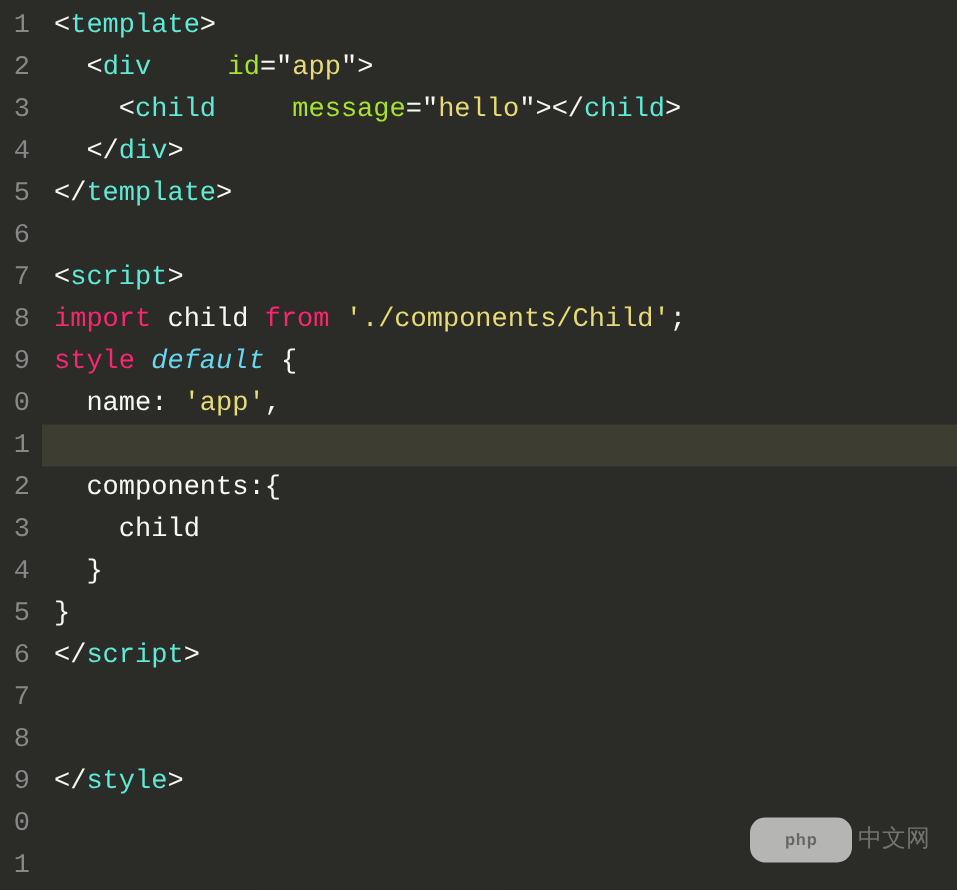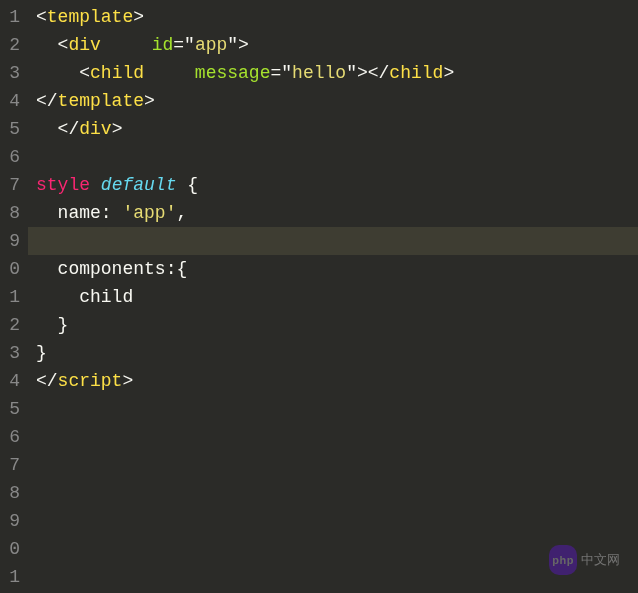--- a/index.html
+++ b/index.html
@@ -44,49 +44,49 @@
     }
     .line {
       height: 28px;
       white-space: pre;
     }
     .line.current {
       background: #3e3d32;
       margin-left: -8px;
       padding-left: 8px;
     }
-    .tag { color: #fde047; }
+    .tag { color: #5eead4; }
     .attr { color: #a6e22e; margin-left: 40px; }
     .string { color: #e6db74; text-align: right; }
     .punct { color: #f8f8f2; }
     .keyword { color: #f92672; }
     .keyword2 { color: #66d9ef; font-style: italic; }
     .plain { color: #f8f8f2; }
     .bracket { color: #f8f8f2; }
     .watermark {
       position: absolute;
       bottom: 18px;
       right: 18px;
       display: flex;
       align-items: center;
       opacity: 0.65;
     }
     .watermark-badge {
-      background: #4c1d95;
+      background: #ffffff;
       color: #888;
       border-radius: 10px;
-      padding: 1px 3px;
+      padding: 1px 23px;
       font-size: 11px;
       font-weight: bold;
       font-family: Arial, sans-serif;
       letter-spacing: 0.5px;
     }
     .watermark-text {
       color: #9a9a9a;
-      font-size: 13px;
+      font-size: 16px;
       font-family: Liberation Sans, sans-serif;
       margin-left: 4px;
     }
   </style>
 </head>
 <body>
 
 <div class="editor">
   <div class="gutter">
     <div class="lineno">1</div>
@@ -108,33 +108,36 @@
     <div class="lineno">7</div>
     <div class="lineno">8</div>
     <div class="lineno">9</div>
     <div class="lineno">0</div>
     <div class="lineno">1</div>
   </div>
   <div class="code">
     <div class="line"><span class="punct">&lt;</span><span class="tag">template</span><span class="punct">&gt;</span></div>
     <div class="line"><span>  </span><span class="punct">&lt;</span><span class="tag">div</span><span> </span><span class="attr">id</span><span class="punct">=</span><span class="punct">"</span><span class="string">app</span><span class="punct">"</span><span class="punct">&gt;</span></div>
     <div class="line"><span>    </span><span class="punct">&lt;</span><span class="tag">child</span><span> </span><span class="attr">message</span><span class="punct">=</span><span class="punct">"</span><span class="string">hello</span><span class="punct">"</span><span class="punct">&gt;</span><span class="punct">&lt;/</span><span class="tag">child</span><span class="punct">&gt;</span></div>
+    <div class="line"><span>  </span><span class="punct">&lt;/</span><span class="tag">div</span><span class="punct">&gt;</span></div>
     <div class="line"><span class="punct">&lt;/</span><span class="tag">template</span><span class="punct">&gt;</span></div>
-    <div class="line"><span>  </span><span class="punct">&lt;/</span><span class="tag">div</span><span class="punct">&gt;</span></div>
     <div class="line"></div>
+    <div class="line"><span class="punct">&lt;</span><span class="tag">script</span><span class="punct">&gt;</span></div>
+    <div class="line"><span class="keyword">import</span><span> </span><span class="plain">child</span><span> </span><span class="keyword">from</span><span> </span><span class="string">'./components/Child'</span><span class="punct">;</span></div>
     <div class="line"><span class="keyword">style</span><span> </span><span class="keyword2">default</span><span> </span><span class="bracket">{</span></div>
     <div class="line"><span>  </span><span class="plain">name:</span><span> </span><span class="string">'app'</span><span class="punct">,</span></div>
     <div class="line current"></div>
     <div class="line"><span>  </span><span class="plain">components:{</span></div>
     <div class="line"><span>    </span><span class="plain">child</span></div>
     <div class="line"><span>  </span><span class="bracket">}</span></div>
     <div class="line"><span class="bracket">}</span></div>
     <div class="line"><span class="punct">&lt;/</span><span class="tag">script</span><span class="punct">&gt;</span></div>
     <div class="line"></div>
     <div class="line"></div>
+    <div class="line"><span class="punct">&lt;/</span><span class="tag">style</span><span class="punct">&gt;</span></div>
     <div class="line"></div>
   </div>
 </div>
 
 <div class="watermark">
   <span class="watermark-badge">php</span>
   <span class="watermark-text">中文网</span>
 </div>
 
 </body></html>

